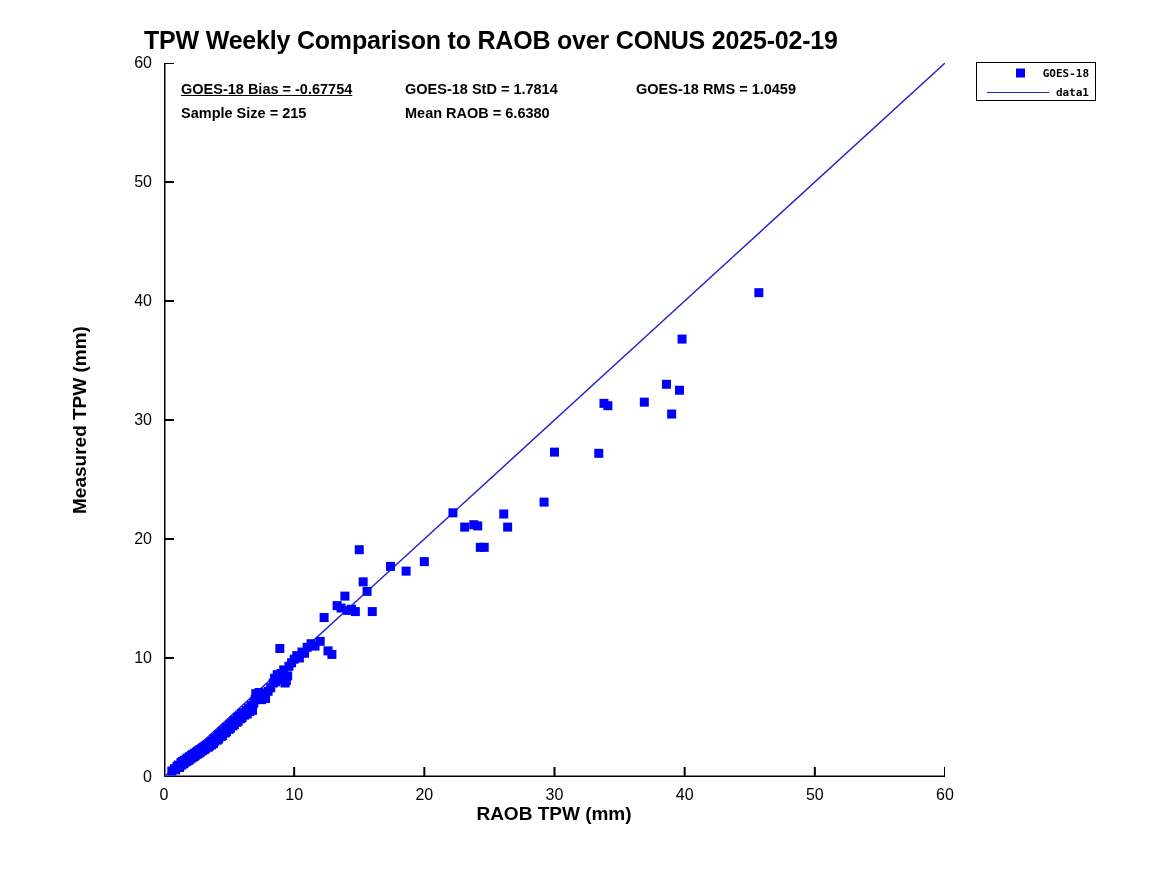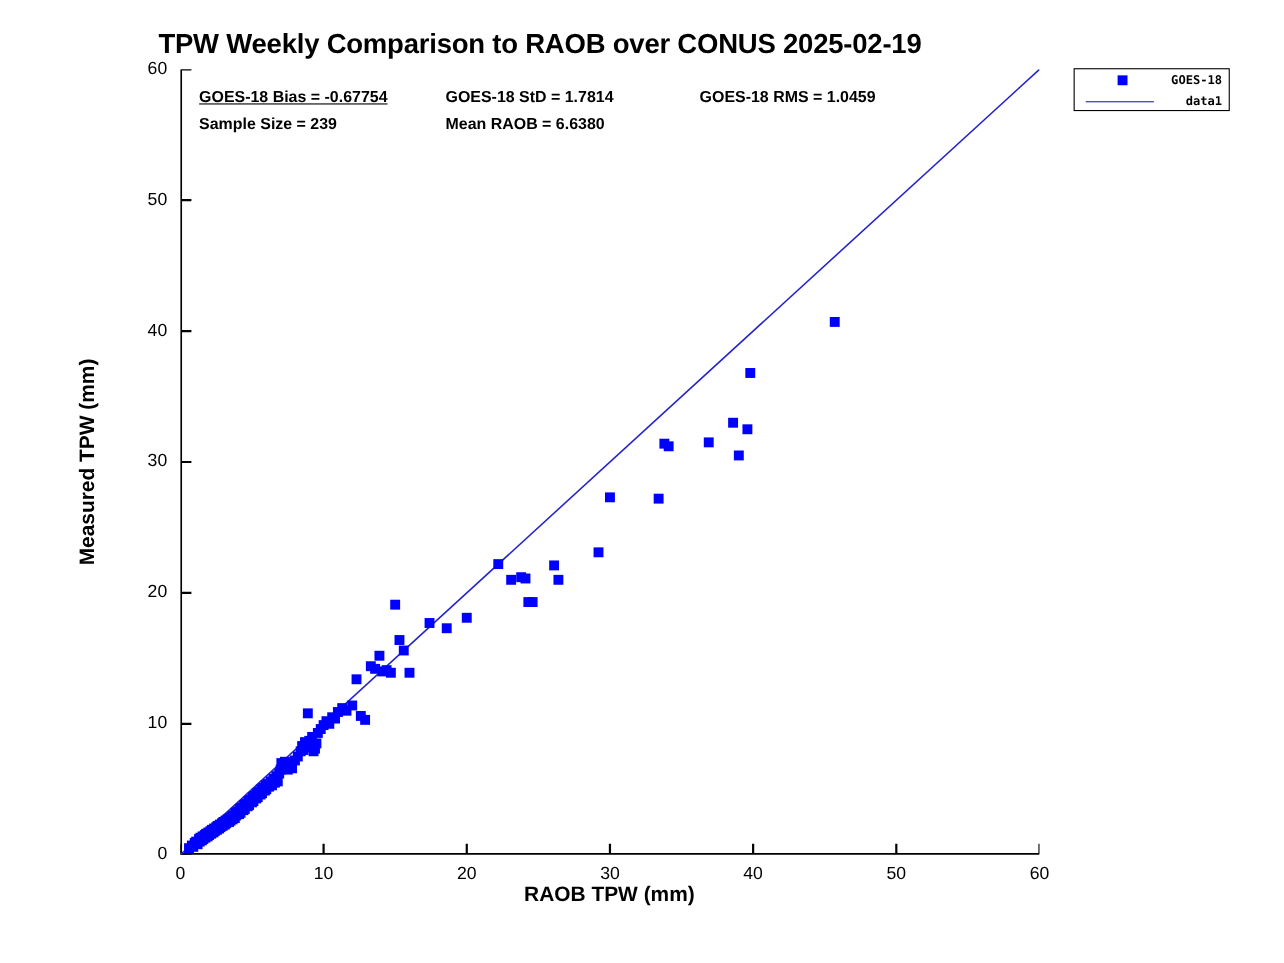--- a/index.html
+++ b/index.html
@@ -83,21 +83,21 @@
     position: absolute;
     font-size: 14.5px;
     font-weight: bold;
     color: #000000;
     white-space: nowrap;
   }
   #legend-box {
     position: absolute;
     left: 936px;
     top: 62px;
-    width: 142px;
+    width: 120px;
     height: 39px;
     border: 1px solid #000000;
     background: #ffffff;
     box-sizing: border-box;
   }
   .legend-row {
     position: absolute;
     left: 0;
     width: 100%;
     height: 19px;
@@ -339,21 +339,21 @@
       <div class="axis-tick-label xtick-label" style="left: 905px; top: 786px;">60</div>
     </div>
 
   <div id="xaxis-label">RAOB TPW (mm)</div>
   <div id="yaxis-label">Measured TPW (mm)</div>
 
   <div id="annotations-layer">
       <div class="stat-text" style="left: 141px; top: 81px; text-decoration: underline;">GOES-18 Bias = -0.67754</div>
       <div class="stat-text" style="left: 365px; top: 81px;">GOES-18 StD = 1.7814</div>
       <div class="stat-text" style="left: 596px; top: 81px;">GOES-18 RMS = 1.0459</div>
-      <div class="stat-text" style="left: 141px; top: 105px;">Sample Size = 239</div>
+      <div class="stat-text" style="left: 141px; top: 105px;">Sample Size = 215</div>
       <div class="stat-text" style="left: 365px; top: 105px;">Mean RAOB = 6.6380</div>
     </div>
 
   <div id="legend-box">
     <div class="legend-row" style="top:0px;">
       <span class="legend-marker-sq"></span>
       <span class="legend-label">GOES-18</span>
     </div>
     <div class="legend-row" style="top:19px;">
       <span class="legend-marker-line"></span>

